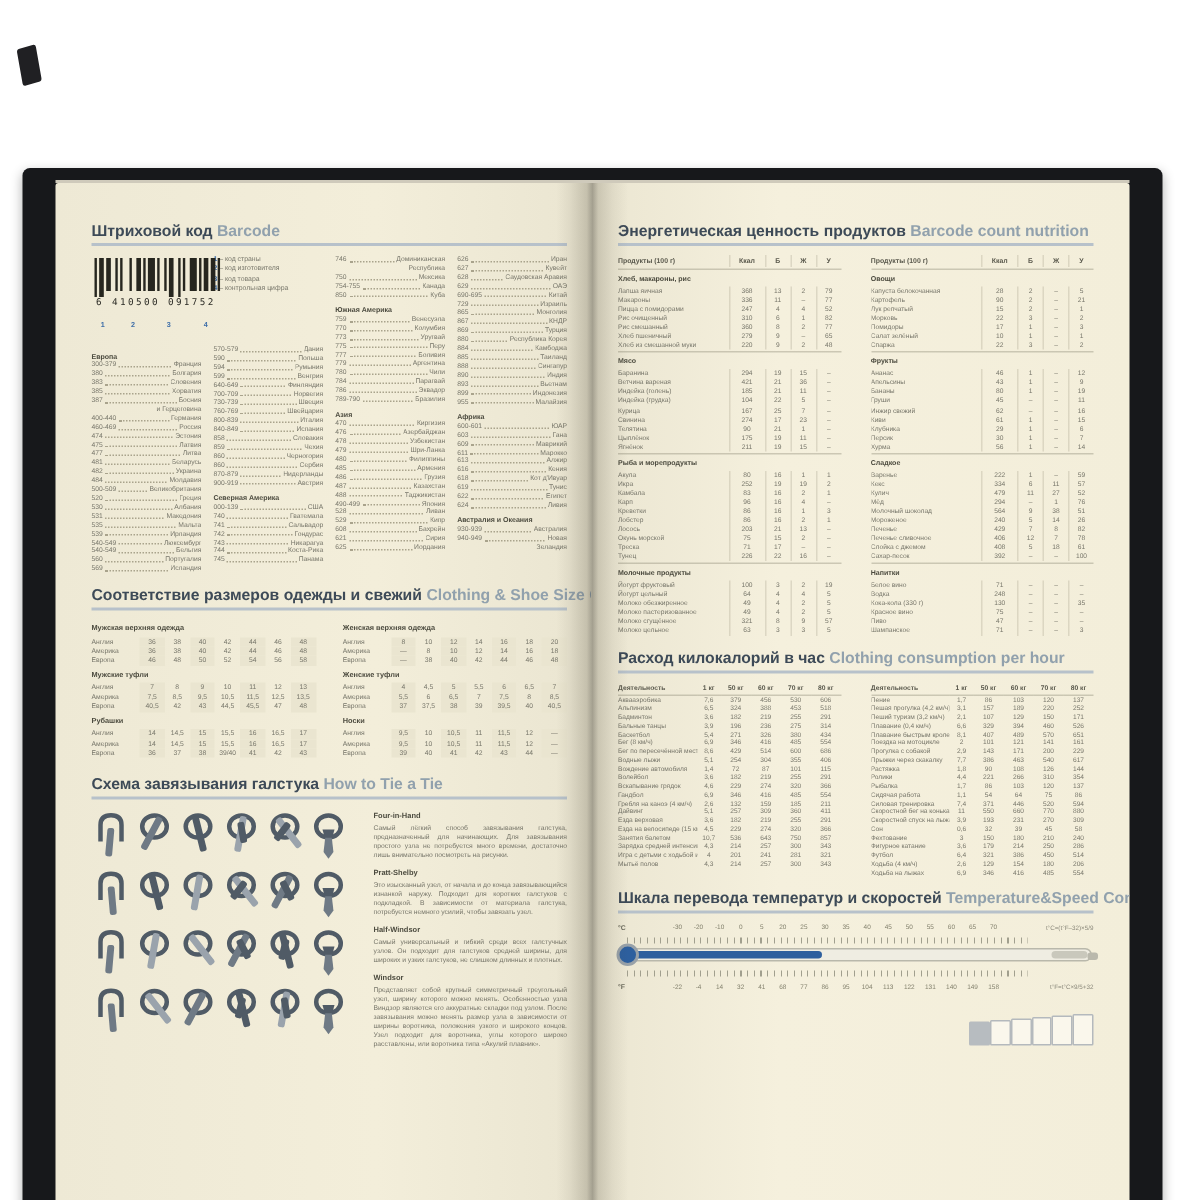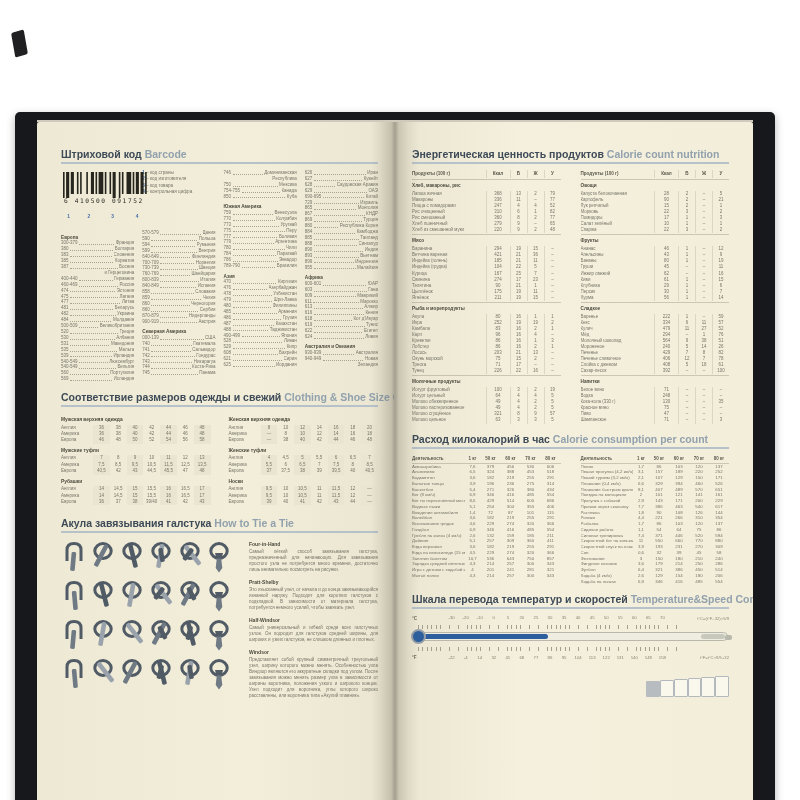--- a/index.html
+++ b/index.html
@@ -864,21 +864,21 @@
                 <span class="val stripe">43</span>
                 <span class="val">44</span>
                 <span class="val stripe">—</span>
               </div>
             </div>
         </div>
       </div>
 
       <div class="sec">
         <div class="sec-title">
-          <span>Акула завязывания галстука</span>
+          <span>Схема завязывания галстука</span>
           <span class="en">How to Tie a Tie</span>
         </div>
         <div class="tie-wrap">
           <div class="tie-steps">
               <div class="tie-row">
                 <svg viewBox="0 0 26 34" width="26" height="34">
                   <path d="M6 22 V11 Q6 4.5 13 4.5 Q20 4.5 20 11 V22" fill="none" stroke="#505b66" stroke-width="3"></path>
                   <rect x="10.7" y="13" width="4.6" height="19" rx="1.5" fill="#6f7a85" transform="rotate(5 13 13)"></rect>
                 </svg>
                 <svg viewBox="0 0 26 34" width="26" height="34">
@@ -1012,21 +1012,21 @@
               </div>
             </div>
         </div>
       </div>
     </div>
 
     <div class="page right">
       <div class="sec">
         <div class="sec-title">
           <span>Энергетическая ценность продуктов</span>
-          <span class="en">Calorie count nutrition</span>
+          <span class="en">Barcode count nutrition</span>
         </div>
         <div class="cal-cols">
           <div class="cal-half">
               <div class="cal-grid">
                 <span class="h">Продукты (100 г)</span>
                 <span class="h num">Ккал</span>
                 <span class="h num">Б</span>
                 <span class="h num">Ж</span>
                 <span class="h num">У</span>
                 <div class="sec-row">Хлеб, макароны, рис</div>
@@ -1367,21 +1367,21 @@
                 <span class="v">–</span>
                 <span class="v">3</span>
               </div>
             </div>
         </div>
       </div>
 
       <div class="sec">
         <div class="sec-title">
           <span>Расход килокалорий в час</span>
-          <span class="en">Calorie consumption per count</span>
+          <span class="en">Clothing consumption per hour</span>
         </div>
         <div class="con-cols">
           <div class="con-half">
               <div class="con-grid">
                 <span class="h">Деятельность</span>
                 <span class="h num">1 кг</span>
                 <span class="h num">50 кг</span>
                 <span class="h num">60 кг</span>
                 <span class="h num">70 кг</span>
                 <span class="h num">80 кг</span>

